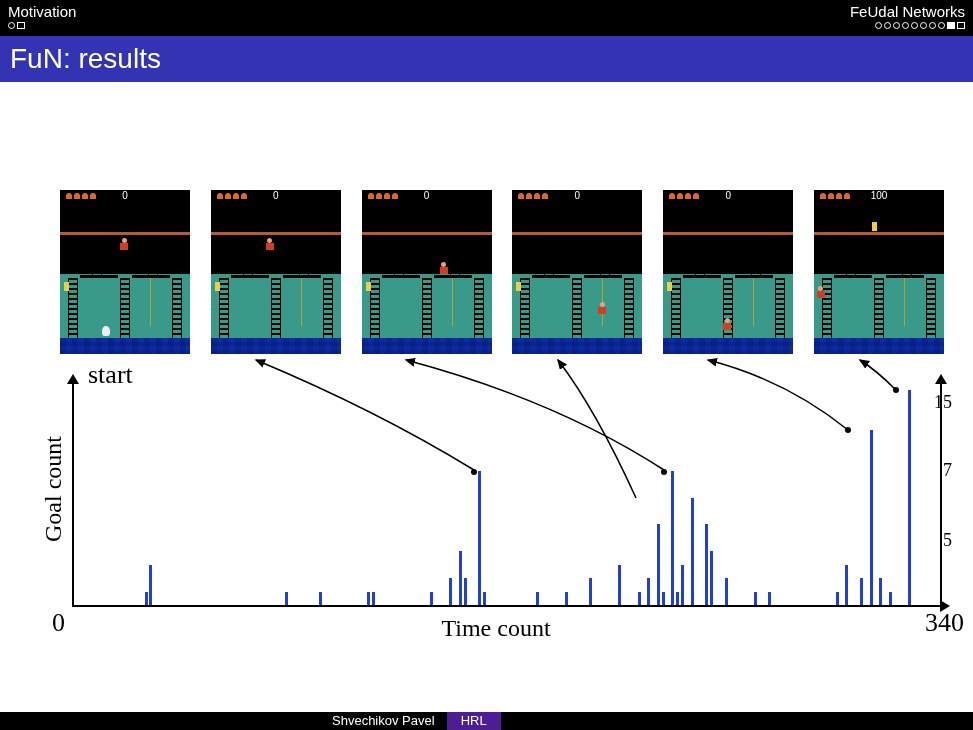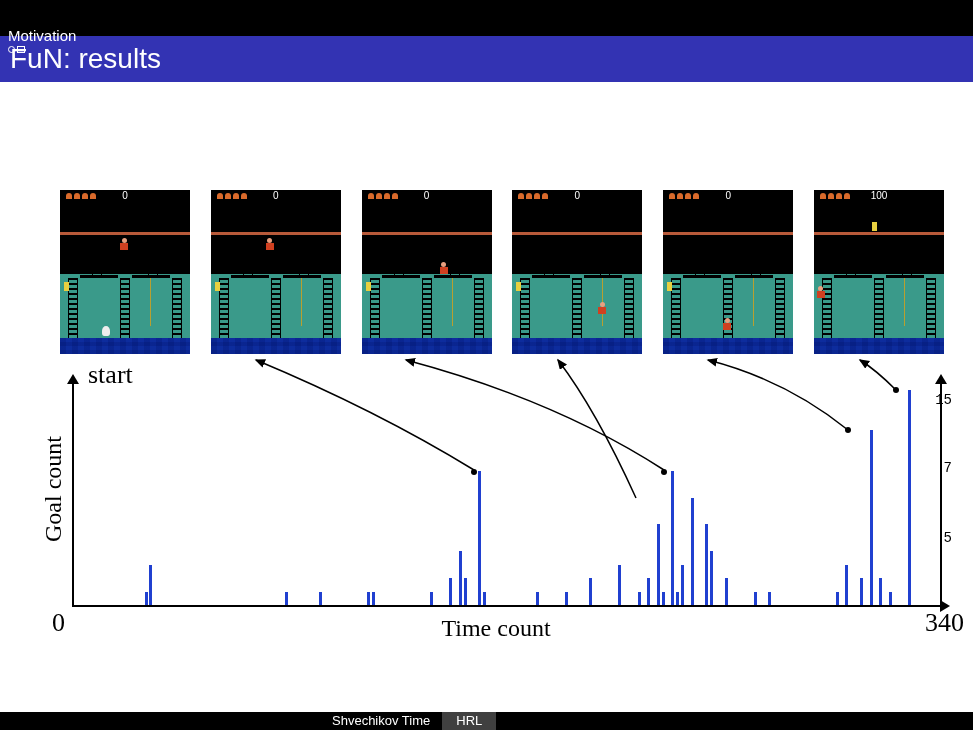--- a/index.html
+++ b/index.html
@@ -15,21 +15,21 @@
     width: 100%;
     height: 36px;
     background: #000;
     color: #fff;
     display: flex;
     justify-content: space-between;
     align-items: flex-start;
     padding: 3px 8px 0;
     font-size: 15px;
   }
-  .topbar .left, .topbar .right { display: flex; flex-direction: column; gap: 2px; margin-top: 24px; }
+  .topbar .left, .topbar .right { display: flex; flex-direction: column; gap: 2px; }
   .progress-dots { display: flex; gap: 2px; }
   .dot {
     width: 7px; height: 7px; border: 1px solid #fff; border-radius: 50%;
     display: inline-block;
   }
   .dot.filled { background: #fff; }
   .dot.square { border-radius: 0; width: 8px; height: 7px; }
   .titlebar {
     width: 100%;
     height: 46px;
@@ -110,21 +110,21 @@
     position: absolute;
     bottom: 10px; left: 50%;
     transform: translateX(-50%);
     font-family: "Times New Roman", serif;
     font-size: 24px;
   }
   .x0 { position:absolute; bottom:14px; left:16px;
     font-family:"Times New Roman",serif; font-size:26px; }
   .x180 { position:absolute; bottom:14px; right:-8px;
     font-family:"Times New Roman",serif; font-size:26px; }
-  .ytick { position:absolute; right:-10px; font-family:Liberation Mono, monospace; font-size:14px; }
+  .ytick { position:absolute; right:-10px; font-family:Liberation Serif, serif; font-size:18px; }
   .plot-area { position:absolute; left:36px; top:0; width:870px; height:225px; }
   .axis-line { position:absolute; background:#000; }
   .ax-x { left:0; right:0; bottom:0; height:2px; }
   .ax-y { left:0; top:0; bottom:0; width:2px; }
   .ax-y-r { right:0; top:0; bottom:0; width:2px; }
   .arrow-r {
     position:absolute; right:-8px; bottom:-5px;
     width:0;height:0;border-top:6px solid transparent;
     border-bottom:6px solid transparent;border-left:10px solid #000;
   }
@@ -141,30 +141,45 @@
   .bar { position:absolute; bottom:2px; width:3px; background:#2040d0; }
 
   .curve-svg { position:absolute; top:108px; left:36px; width:920px; height:420px; pointer-events:none; }
 
   .footer {
     position: absolute; bottom: 0; left: 0; right: 0;
     height: 18px; background: #000; color: #fff;
     display: flex; font-size: 13px;
   }
   .footer .author { margin-left: 320px; padding: 1px 12px; }
-  .footer .topic { background: #404040; padding: 1px 14px; }
+  .footer .topic { background: #4c1d95; padding: 1px 14px; }
 </style>
 </head>
 <body>
 
 <div class="topbar">
   <div class="left">
     <span>Motivation</span>
     <span class="progress-dots">
       <span class="dot"></span>
+      <span class="dot square"></span>
+    </span>
+  </div>
+  <div class="right" style="align-items:flex-end">
+    <span>FeUdal Networks</span>
+    <span class="progress-dots">
+      <span class="dot"></span>
+      <span class="dot"></span>
+      <span class="dot"></span>
+      <span class="dot"></span>
+      <span class="dot"></span>
+      <span class="dot"></span>
+      <span class="dot"></span>
+      <span class="dot"></span>
+      <span class="dot filled square"></span>
       <span class="dot square"></span>
     </span>
   </div>
 </div>
 
 <div class="titlebar">
   <span>FuN: results</span>
 </div>
 
 <div class="content">
@@ -405,15 +420,15 @@
     <path d="M 812 240 Q 750 190 672 170" stroke="#000" stroke-width="1.5" fill="none" marker-end="url(#arrowhead)"></path>
     <circle cx="812" cy="240" r="3" fill="#000"></circle>
 
     <path d="M 860 200 Q 840 180 824 170" stroke="#000" stroke-width="1.5" fill="none" marker-end="url(#arrowhead)"></path>
     <circle cx="860" cy="200" r="3" fill="#000"></circle>
   </svg>
 
 </div>
 
 <div class="footer">
-  <span class="author">Shvechikov Time</span>
+  <span class="author">Shvechikov Pavel</span>
   <span class="topic">HRL</span>
 </div>
 
 </body></html>

